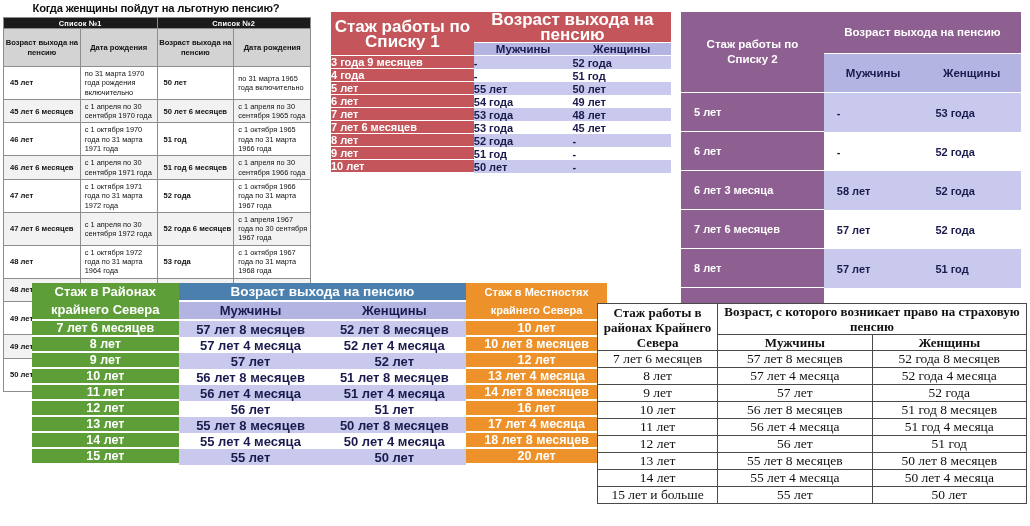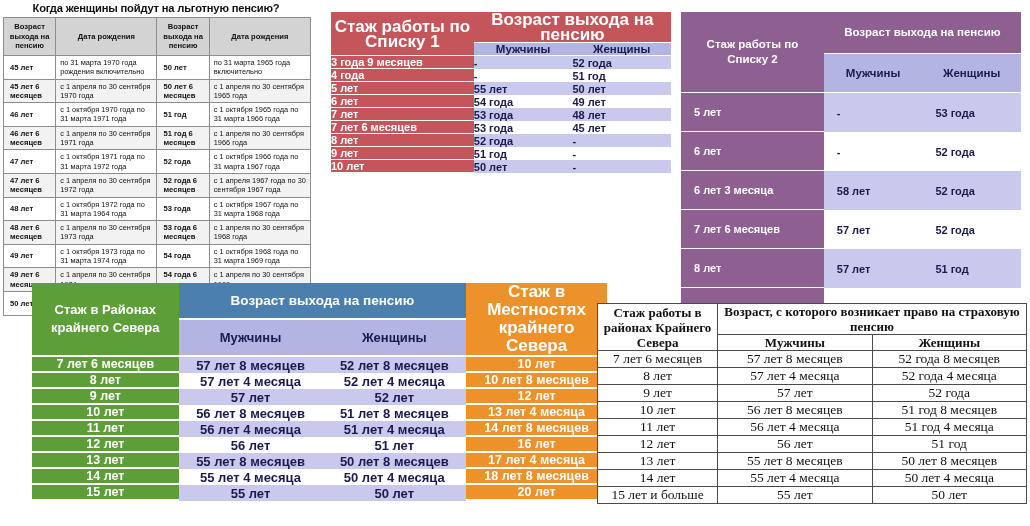--- a/index.html
+++ b/index.html
@@ -83,21 +83,21 @@
   
   #t4 { left:6px; top:283px; width:575px; height:243px;margin-left:26px; }
   #t4 table { border-collapse:separate; border-spacing:0; width:100%; table-layout:fixed; }
   #t4 td { padding:0; }
   .grnhd {
     background:#5d9e38; color:#ffffff; font-size:13px; font-weight:bold;
     text-align:center; line-height:18px; padding:3px 2px;
     border-bottom:2px solid #ffffff;
   }
   .orghd {
-    background:#ed912a; color:#ffffff; font-size:17px; font-weight:bold;
+    background:#ed912a; color:#ffffff; font-size:11px; font-weight:bold;
     text-align:center; line-height:18px; padding:3px 2px;
     border-bottom:2px solid #ffffff;
   }
   .bluebandhd {
     background:#4a7fae; color:#ffffff; font-size:13.5px; font-weight:bold;
     text-align:center; padding:4px 2px; border-bottom:2px solid #ffffff;
   }
   .bluesubhd {
     background:#b3b4e2; color:#1a1a4e; font-size:13px; font-weight:bold;
     text-align:center; padding:4px 2px; border-bottom:2px solid #ffffff;
@@ -130,20 +130,24 @@
     font-size:13.5px; text-align:center; padding:2px 2px;
   }
 </style>
 </head>
 <body>
 
 <div class="panel" id="t1">
   <div class="t1-title">Когда женщины пойдут на льготную пенсию?</div>
   <table>
     <tbody id="t1-body">
+        <tr>
+          <td class="grp" colspan="2">Список №1</td>
+          <td class="grp" colspan="2">Список №2</td>
+        </tr>
         <tr>
           <td class="hd" style="width: 17%;">Возраст выхода на пенсию</td>
           <td class="hd" style="width: 33%;">Дата рождения</td>
           <td class="hd" style="width: 17%;">Возраст выхода на пенсию</td>
           <td class="hd" style="width: 33%;">Дата рождения</td>
         </tr>
         <tr>
           <td class="age">45 лет</td>
           <td class="dob">по 31 марта 1970 года рождения включительно</td>
           <td class="age">50 лет</td>

